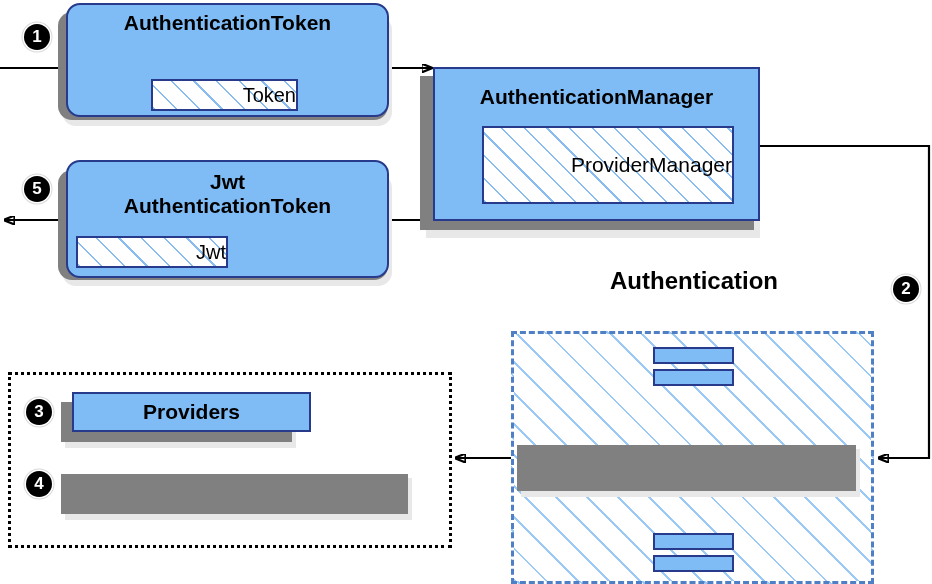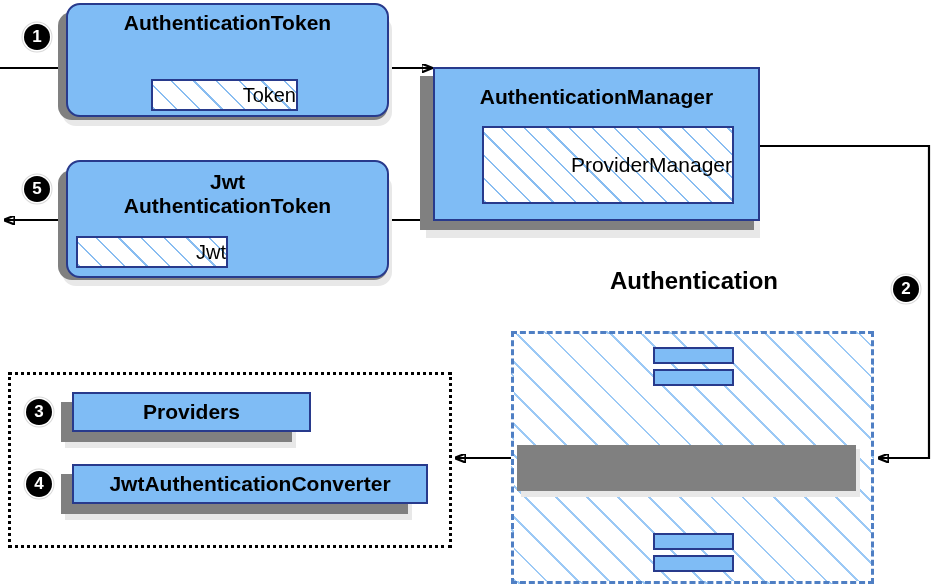--- a/index.html
+++ b/index.html
@@ -163,20 +163,17 @@
   <div class="shdw-dark" style="left:61px;top:402px;width:231px;height:40px;"></div>
   <div class="node" style="left:72px;top:392px;width:239px;height:40px;font-size:21px;">
     <span>Providers</span>
   </div>
   <div class="bullet" style="left:26px;top:399px;">
     <span>3</span>
   </div>
 
   <div class="shdw-light" style="left:65px;top:478px;width:347px;height:42px;"></div>
   <div class="shdw-dark" style="left:61px;top:474px;width:347px;height:40px;"></div>
-  <div class="node" style="left:72px;top:464px;width:356px;height:40px;font-size:21px;">
-    <span>JwtAuthenticationConverter</span>
-  </div>
   <div class="bullet" style="left:26px;top:471px;">
     <span>4</span>
   </div>
 
 </div>
 
 </body></html>

